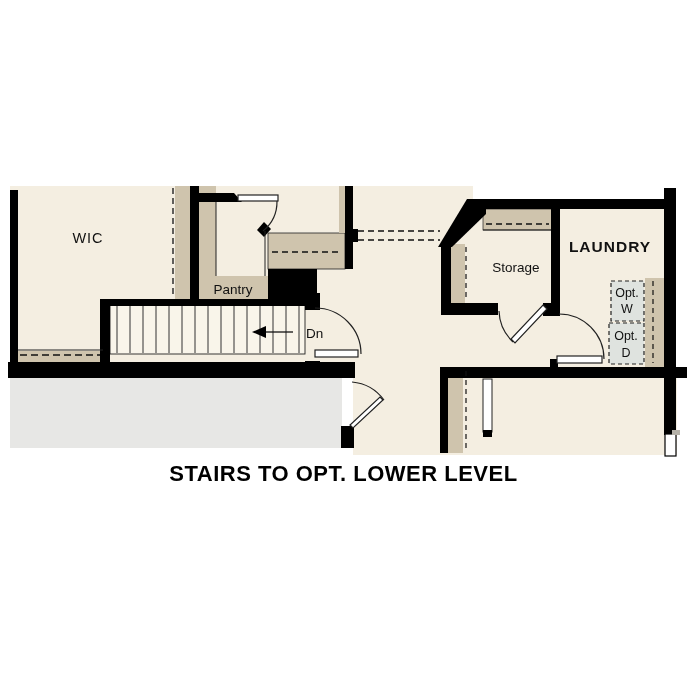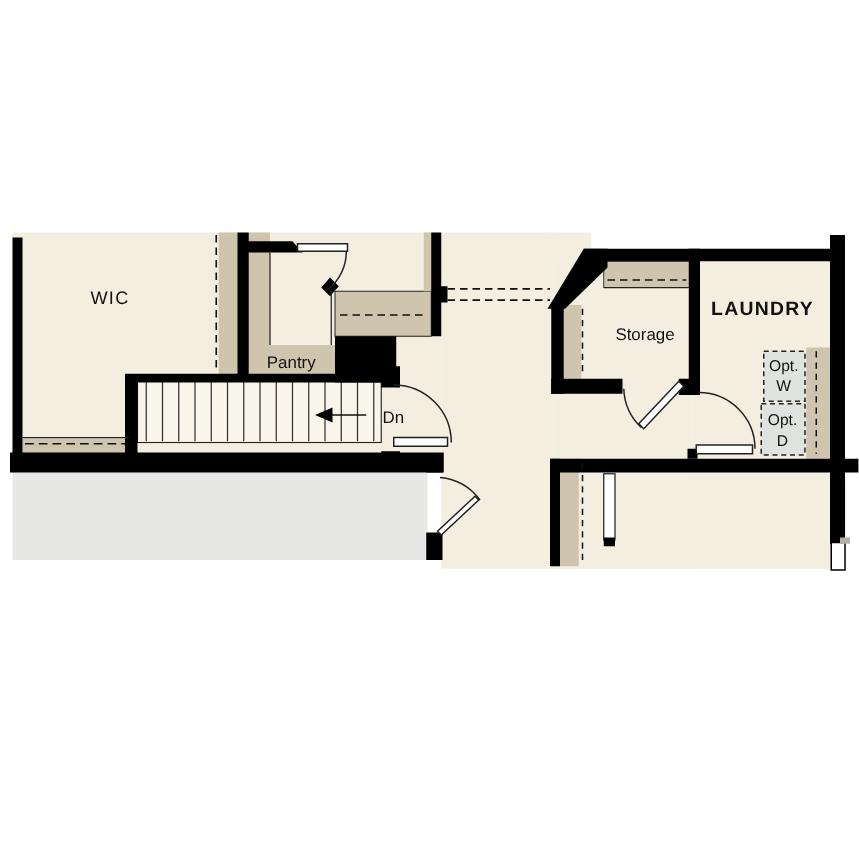--- a/index.html
+++ b/index.html
@@ -117,13 +117,14 @@
     </g>
 
     <g>
       <text x="88" y="243" font-size="14.5" text-anchor="middle" letter-spacing="1">WIC</text>
       <text x="233" y="294" font-size="13.5" text-anchor="middle">Pantry</text>
       <text x="516" y="272" font-size="13.5" text-anchor="middle">Storage</text>
       <text x="610" y="252" font-size="15.5" text-anchor="middle" font-weight="bold" letter-spacing="1">LAUNDRY</text>
     </g>
   </svg>
 
+  <div class="caption">STAIRS TO OPT. LOWER LEVEL</div>
 </div>
 
 </body></html>

